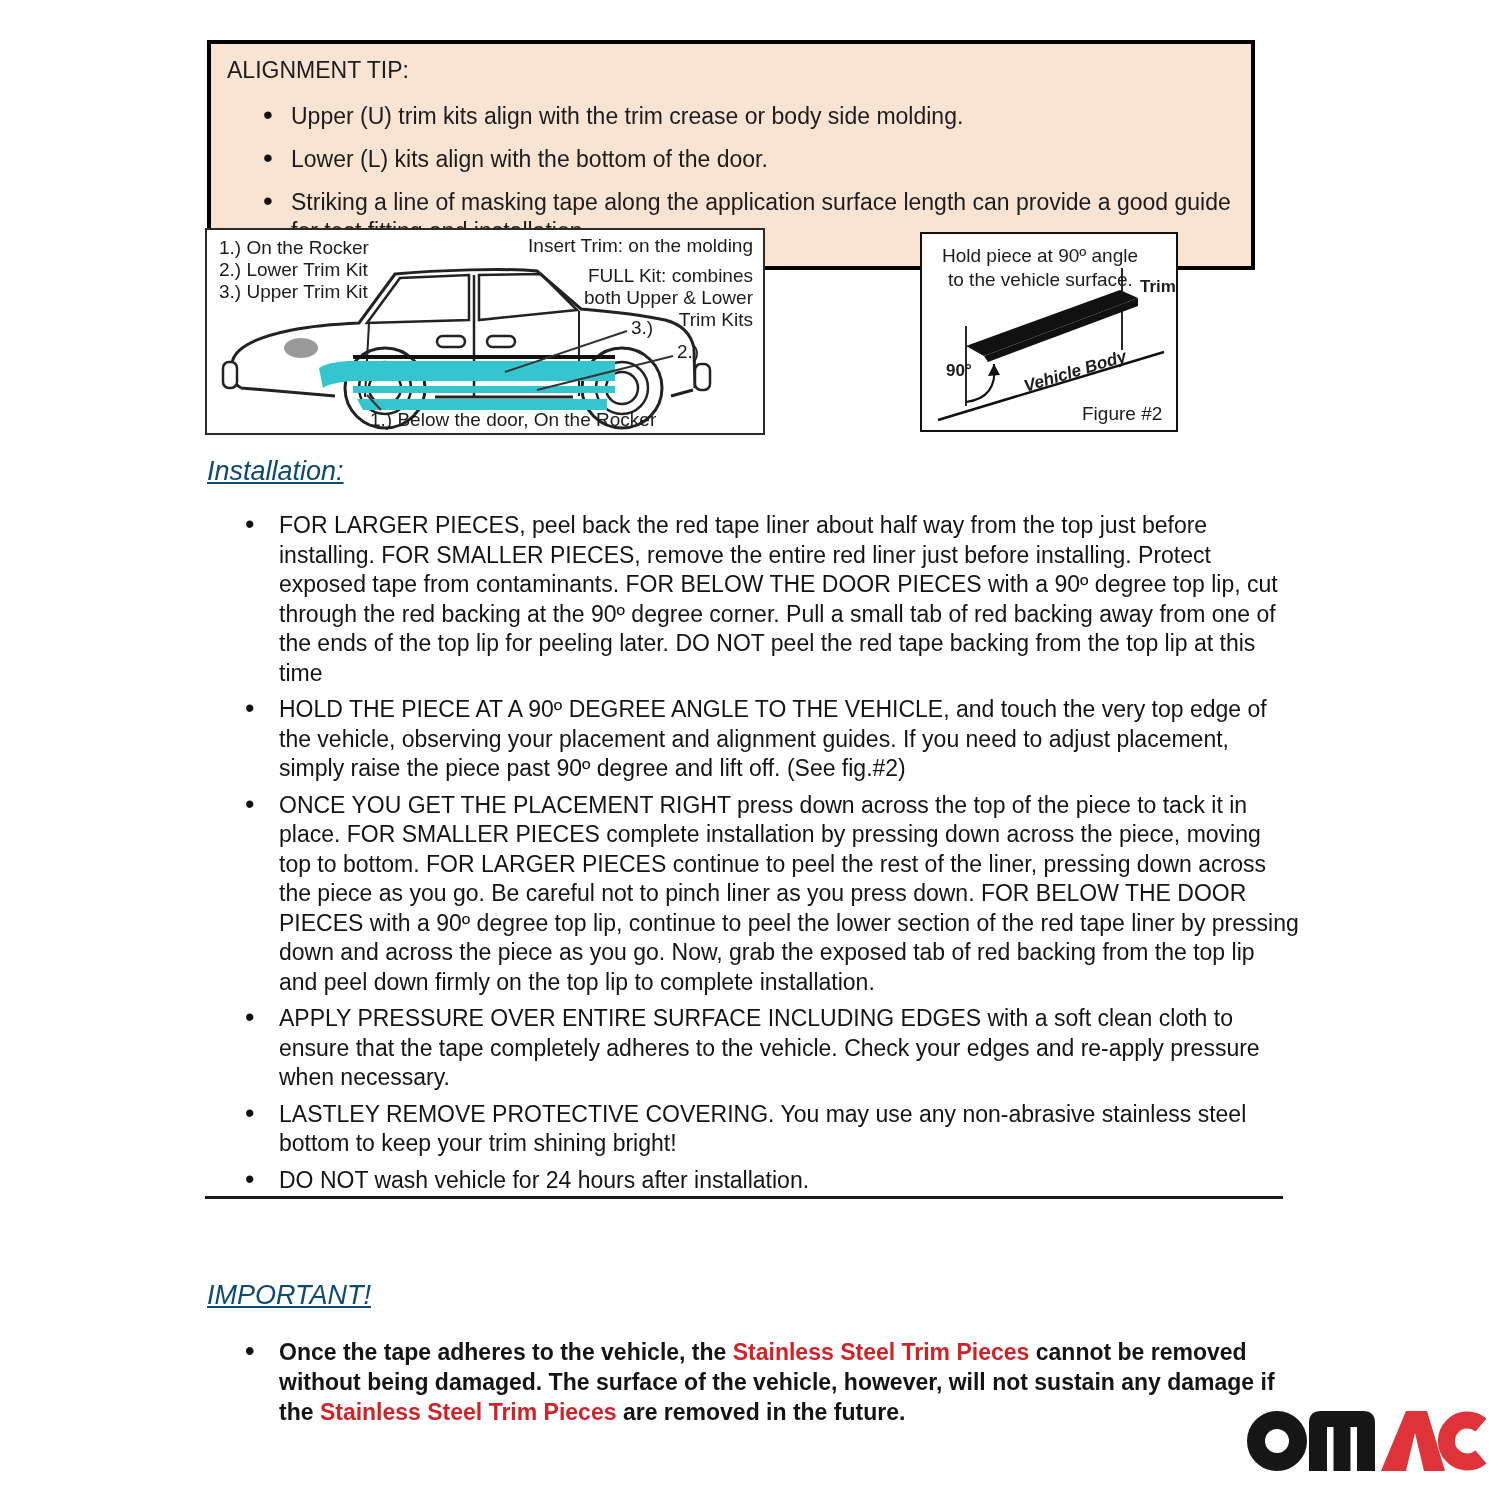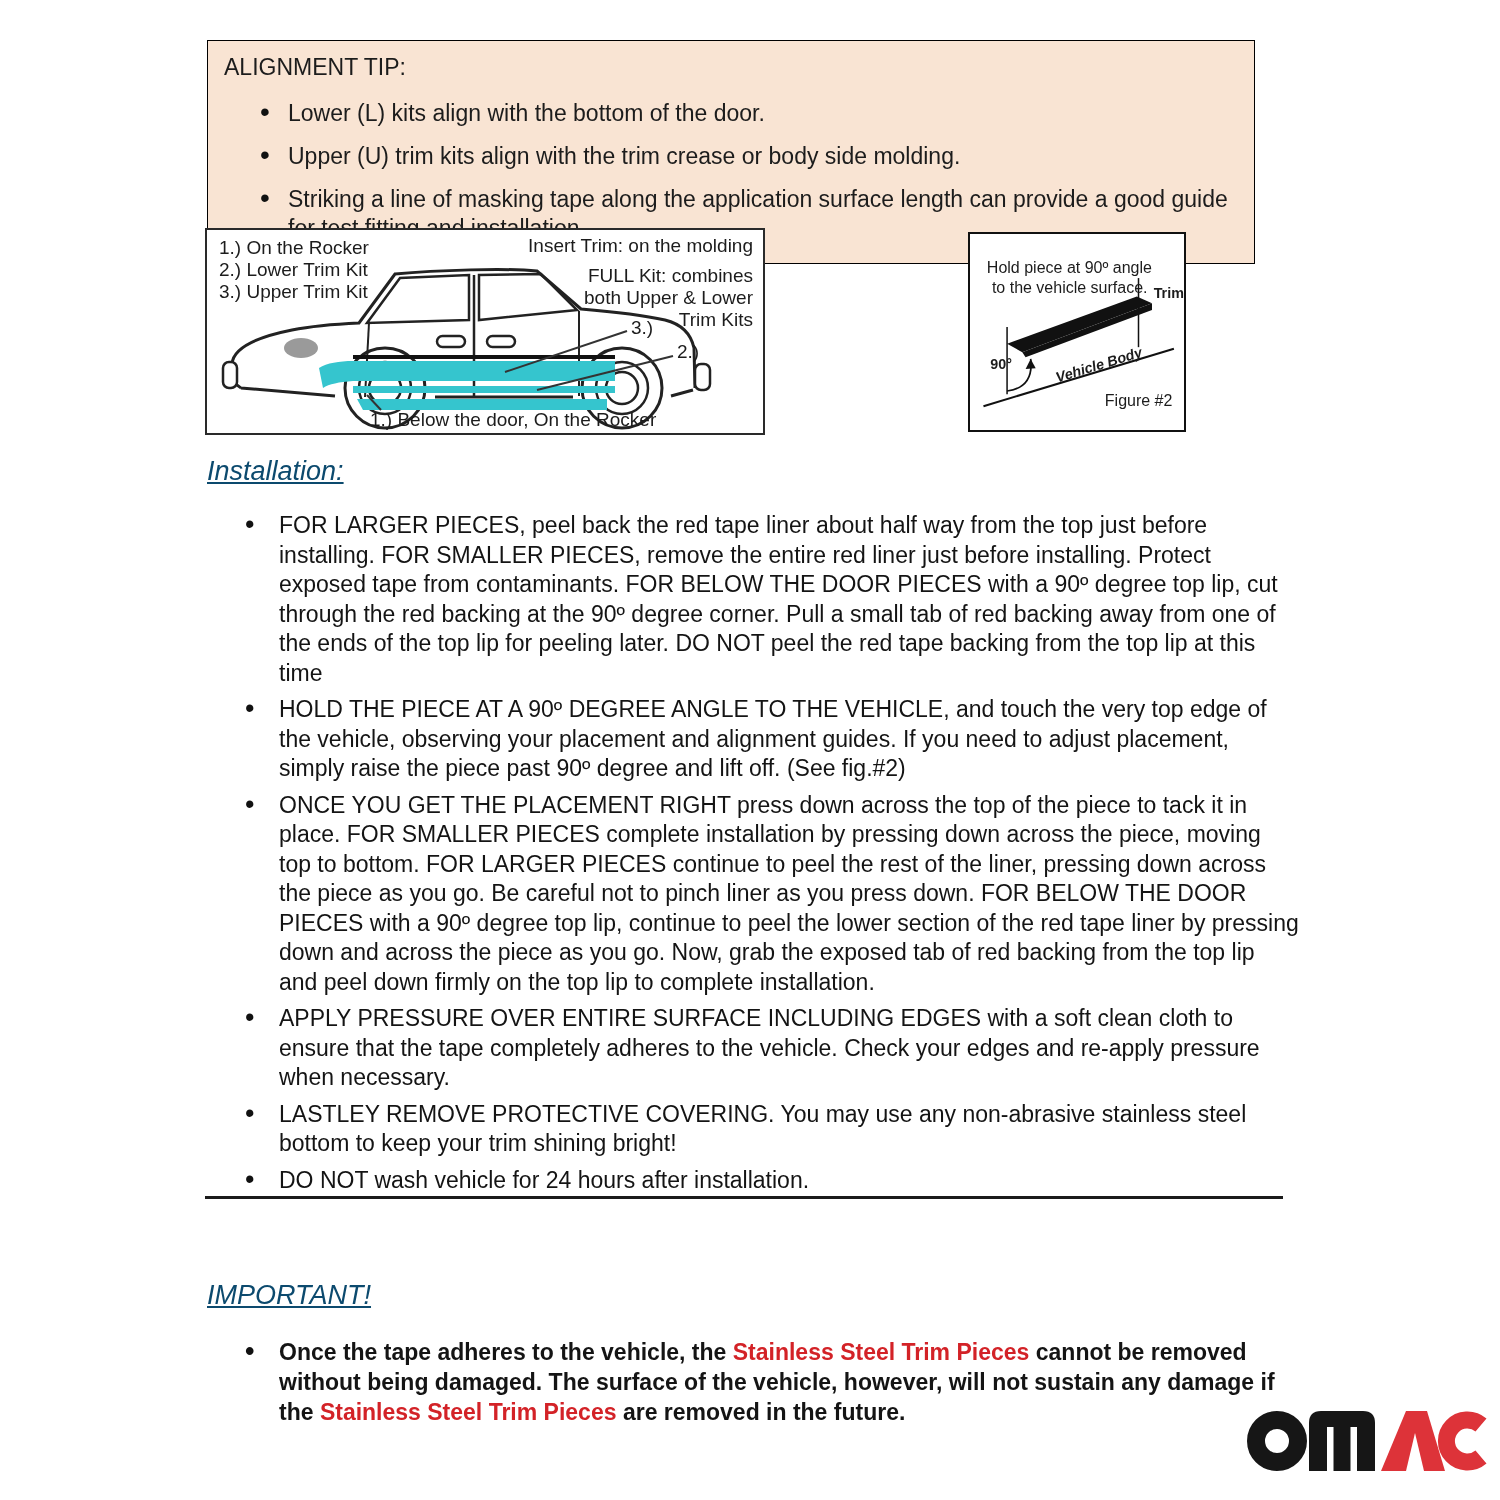--- a/index.html
+++ b/index.html
@@ -3,40 +3,40 @@
 <meta charset="utf-8">
 <style>
   html,body{margin:0;padding:0;background:#ffffff;}
   .page{
     position:relative;width:1500px;height:1500px;background:#ffffff;
     font-family:"Liberation Sans","DejaVu Sans",sans-serif;color:#1c1c1c;overflow:hidden;
   }
   
   .tip-box{
     position:absolute;left:207px;top:40px;width:1048px;box-sizing:border-box;
-    background:#f9e4d3;border:1px solid #000000;padding:12px 18px 18px 16px;
+    background:#f9e4d3;border:4px solid #000000;padding:12px 18px 18px 16px;
   }
   .tip-title{font-size:23px;line-height:28px;}
   .tip-list{margin:18px 0 0 0;padding:0;list-style:none;}
   .tip-list li{
     position:relative;padding-left:64px;font-size:23px;line-height:29px;
     margin-bottom:14px;max-width:985px;
   }
   .tip-list li:last-child{margin-bottom:2px;}
   .tip-list li::before{
     content:"\2022";position:absolute;left:36px;top:-2px;font-size:28px;color:#111;
   }
   
   .car-box{
     position:absolute;left:205px;top:228px;width:560px;height:207px;
     border:2px solid #2a2a2a;background:#fff;box-sizing:border-box;
   }
   .fig2-box{
-    position:absolute;left:920px;top:232px;width:218px;height:200px;
-    border:2px solid #111;background:#fff;box-sizing:border-box;margin-left:48px;
+    position:absolute;left:920px;top:232px;width:258px;height:200px;
+    border:2px solid #111;background:#fff;box-sizing:border-box;
   }
   .car-box svg,.fig2-box svg{display:block;width:100%;height:100%;}
   .diag-text{font-family:"Liberation Sans",sans-serif;fill:#1c1c1c;}
   
   .section-heading{
     font-size:27px;font-style:italic;font-weight:normal;color:#0c4a6e;
     text-decoration:underline;margin:0;
   }
   .install{position:absolute;left:207px;top:456px;width:1092px;}
   .install .section-heading{margin-bottom:24px;}
@@ -62,22 +62,22 @@
   .logo svg{display:block;width:100%;height:100%;}
 </style>
 </head>
 <body>
 
 <div class="page">
 
   <div class="tip-box">
     <div class="tip-title">ALIGNMENT TIP:</div>
     <ul class="tip-list">
+      <li>Upper (U) trim kits align with the trim crease or body side molding.</li>
       <li>Lower (L) kits align with the bottom of the door.</li>
-      <li>Upper (U) trim kits align with the trim crease or body side molding.</li>
       <li>Striking a line of masking tape along the application surface length can provide a good guide for test fitting and installation.</li>
     </ul>
   </div>
 
   <div class="car-box">
     <svg viewBox="0 0 556 203">
 
       <circle cx="178" cy="158" r="40" fill="#fff" stroke="#222" stroke-width="3"></circle>
       <circle cx="178" cy="158" r="26" fill="none" stroke="#222" stroke-width="2.5"></circle>
       <circle cx="178" cy="158" r="16" fill="none" stroke="#222" stroke-width="2.5"></circle>

